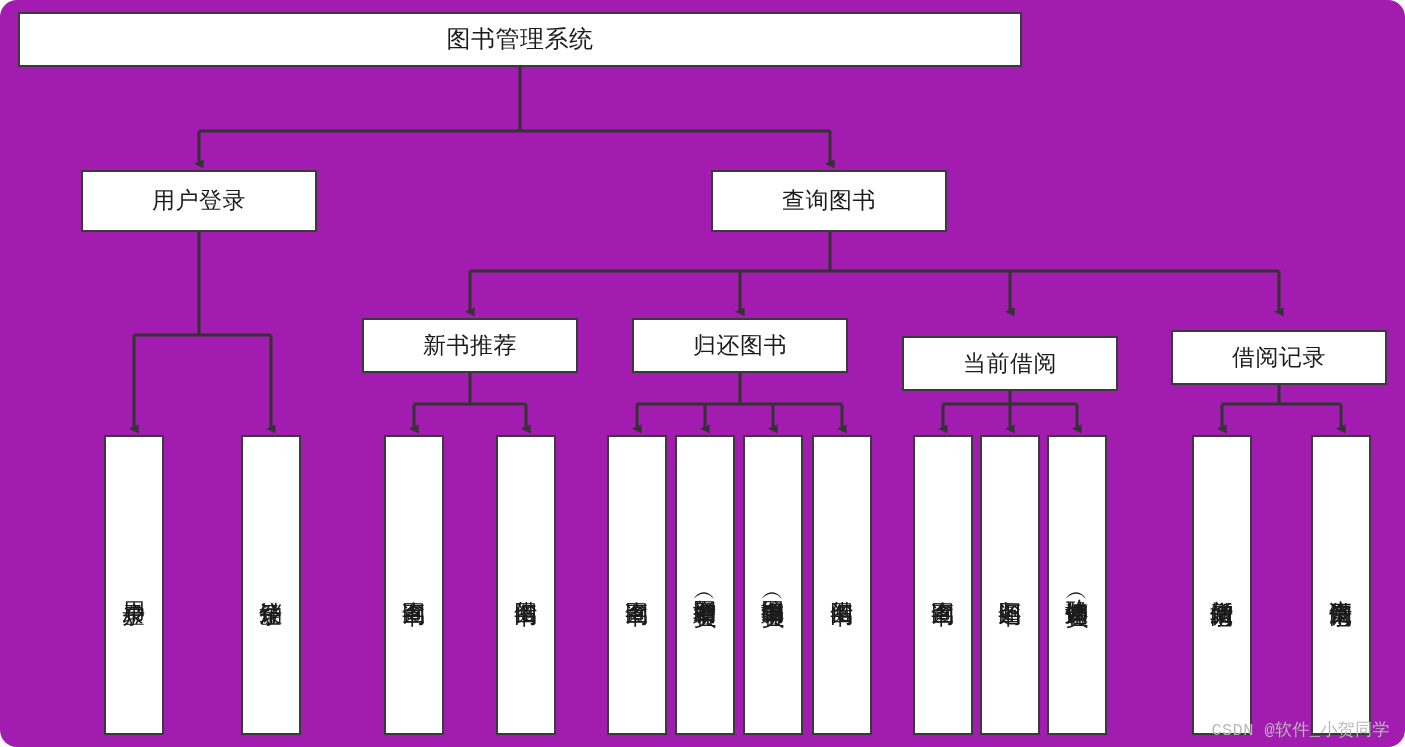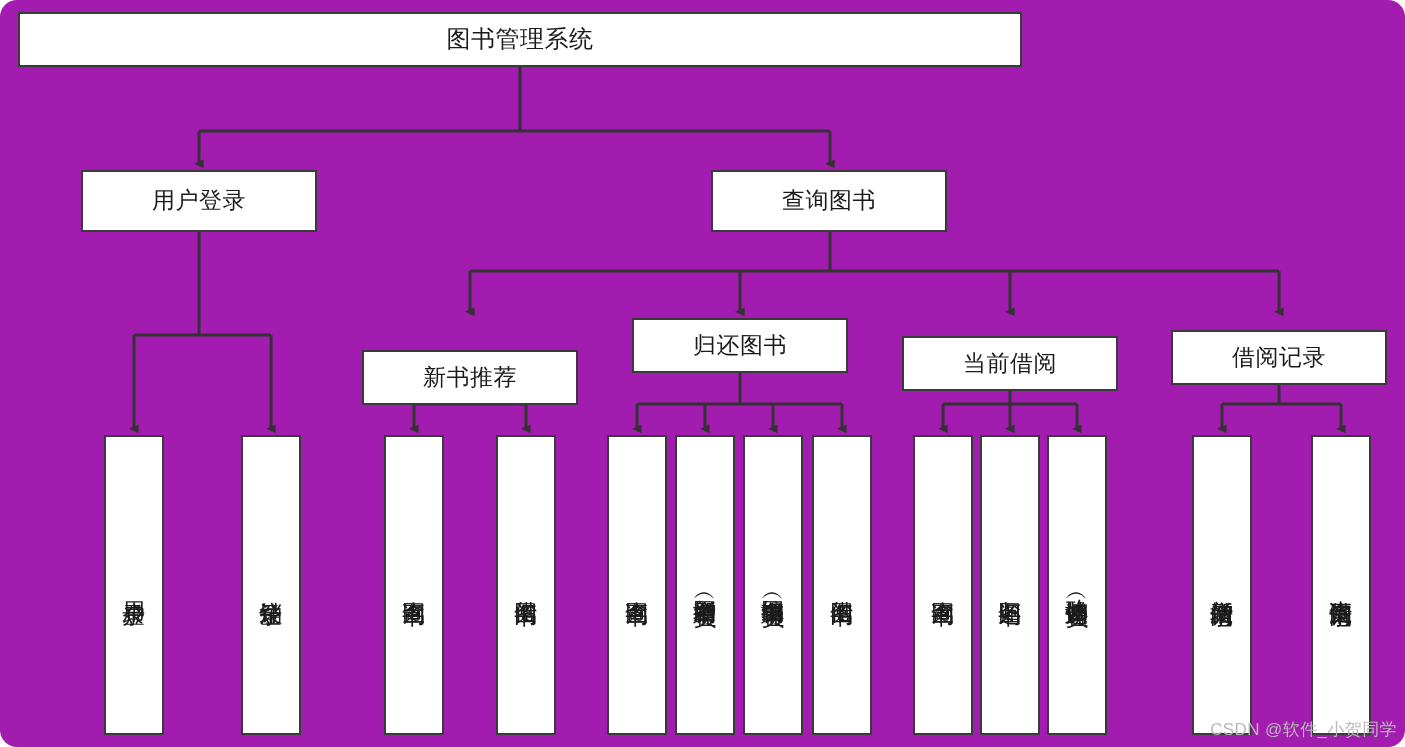--- a/index.html
+++ b/index.html
@@ -61,28 +61,28 @@
   .node.v .label {
     writing-mode: vertical-rl;
     text-orientation: upright;
     font-size: 23px;
     line-height: 1.16;
     letter-spacing: 1px;
     white-space: nowrap;
   }
   #watermark {
     position: absolute;
-    right: 8px;
+    right: 15px;
     bottom: 6px;
     font-size: 17px;
     color: #b9b9b9;
     letter-spacing: 0.4px;
     z-index: 3;
     white-space: nowrap;
-    font-family: Liberation Sans, sans-serif;
+    font-family: Liberation Mono, monospace;
   }
 </style>
 </head>
 <body>
 
 <div id="canvas">
 
   <svg id="connectors" viewBox="0 0 1405 747" width="1405" height="747" aria-hidden="true">
     <defs>
       <marker id="arrow" markerWidth="10" markerHeight="10" refX="5.2" refY="5" orient="auto" markerUnits="userSpaceOnUse">
@@ -140,21 +140,21 @@
   </div>
 
   <div class="node h" style="left:81px; top:170px; width:236px; height:62px;">
     <span class="label">用户登录</span>
   </div>
 
   <div class="node h" style="left:711px; top:170px; width:236px; height:62px;">
     <span class="label">查询图书</span>
   </div>
 
-  <div class="node h" style="left:362px; top:318px; width:216px; height:55px;margin-top:32px;">
+  <div class="node h" style="left:362px; top:318px; width:216px; height:55px;">
     <span class="label">新书推荐</span>
   </div>
 
   <div class="node h" style="left:632px; top:318px; width:216px; height:55px;">
     <span class="label">归还图书</span>
   </div>
 
   <div class="node h" style="left:902px; top:336px; width:216px; height:55px;">
     <span class="label">当前借阅</span>
   </div>

